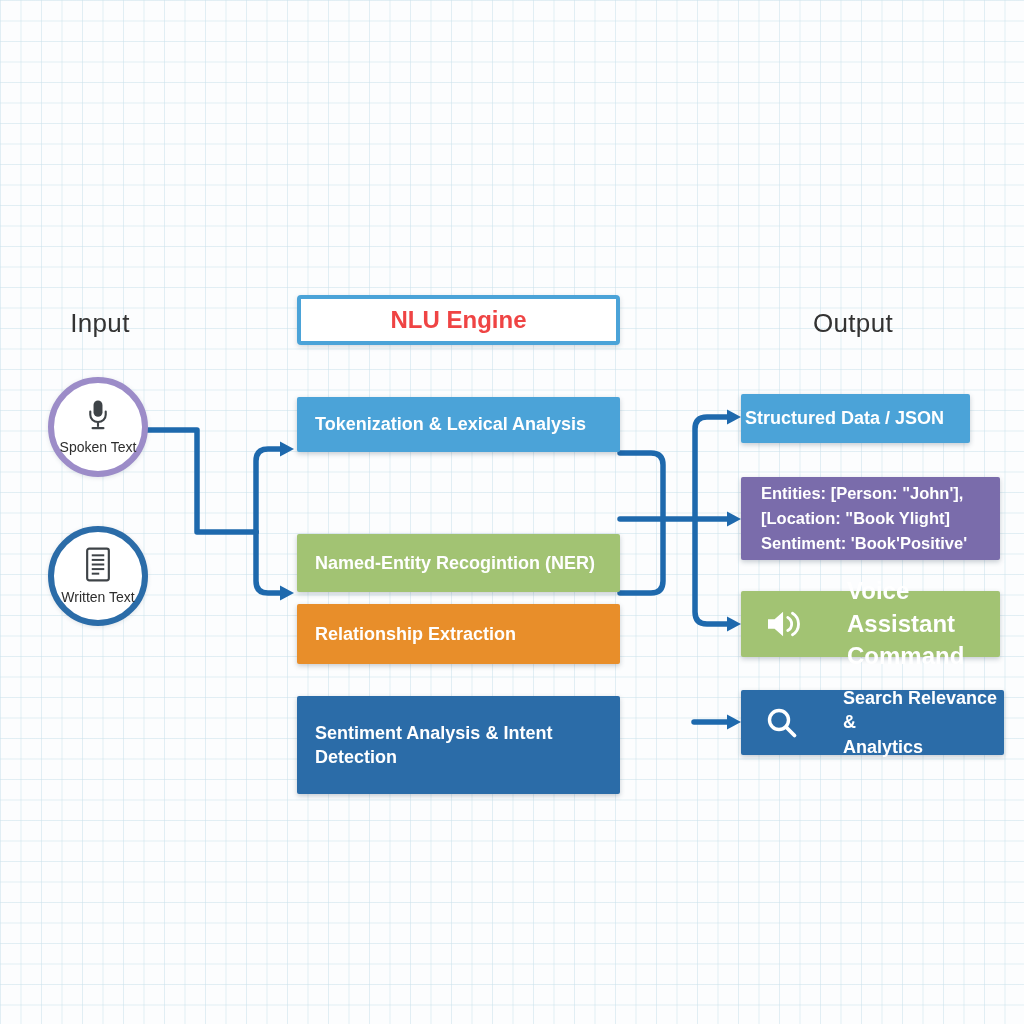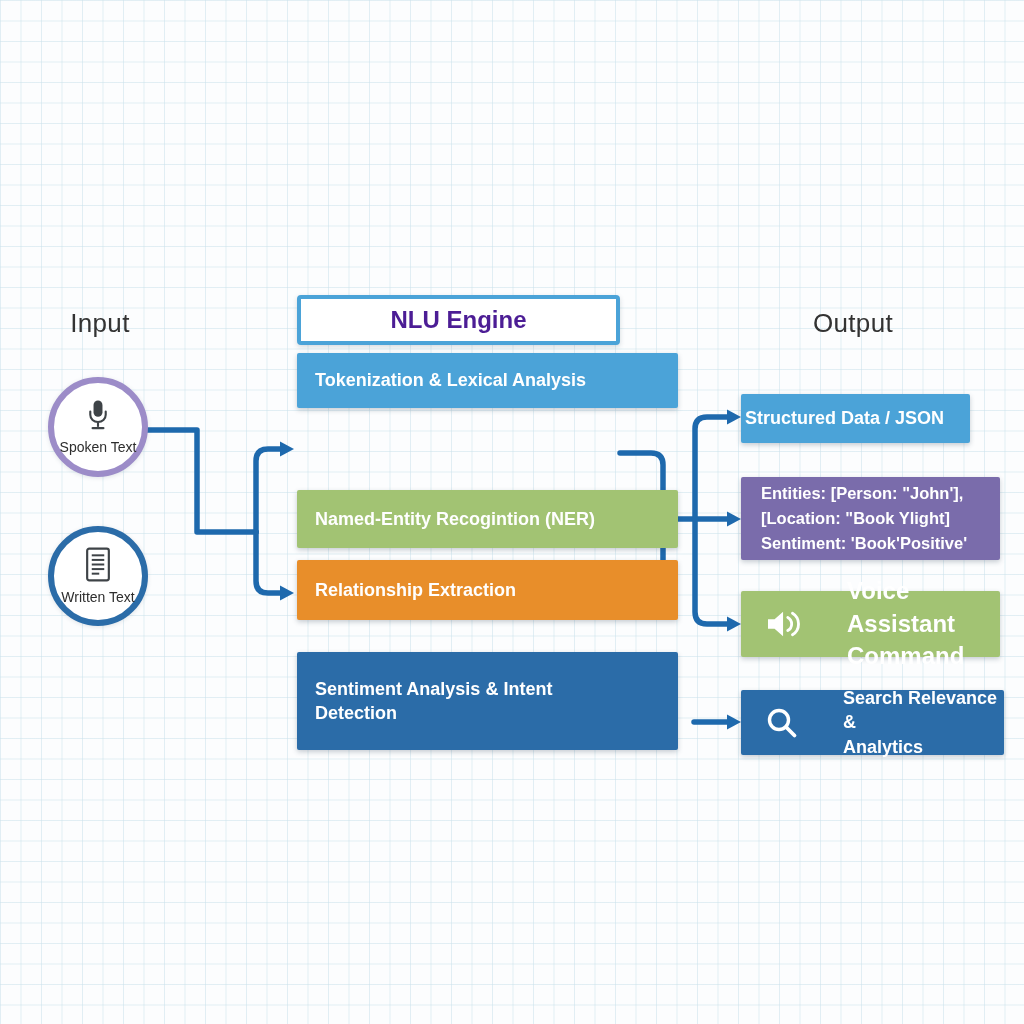--- a/index.html
+++ b/index.html
@@ -27,29 +27,30 @@
     box-shadow:0 1px 4px rgba(60,80,100,.15);
   }
   .circle-spoken{top:377px;border:6px solid #9C8CC8;align-items:center;}
   .circle-written{top:526px;border:6px solid #2B6CA8;}
   .in-circle .clabel{font-size:14px;color:#2e2e2e;}
 
   .engine-header{
     position:absolute;left:297px;top:295px;width:323px;height:50px;box-sizing:border-box;
     background:#fff;border:4px solid #4BA3D8;border-radius:4px;
     display:flex;align-items:center;justify-content:center;
-    font-size:24px;font-weight:bold;color:#4c1d95;
+    font-size:24px;font-weight:bold;color:#ef4444;
     box-shadow:0 2px 5px rgba(40,60,80,.18);
   }
   .stage{
-    position:absolute;left:297px;width:381px;box-sizing:border-box;
+    position:absolute;left:297px;width:323px;box-sizing:border-box;
     display:flex;align-items:center;padding:0 14px 0 18px;
     color:#fff;font-weight:bold;font-size:18px;line-height:1.35;
     white-space:pre-line;border-radius:2px;
     box-shadow:0 2px 5px rgba(40,60,80,.25);
+    margin-top:44px;
   }
   .stage-1{top:353px;height:55px;background:#4BA3D8;}
   .stage-2{top:418px;height:62px;background:#7A6CAB;}
   .stage-3{top:490px;height:58px;background:#A2C373;}
   .stage-4{top:560px;height:60px;background:#E88E2A;}
   .stage-5{top:652px;height:98px;background:#2B6CA8;}
 
   .obox{
     position:absolute;left:741px;box-sizing:border-box;color:#fff;font-weight:bold;
     border-radius:2px;display:flex;align-items:center;white-space:pre-line;

